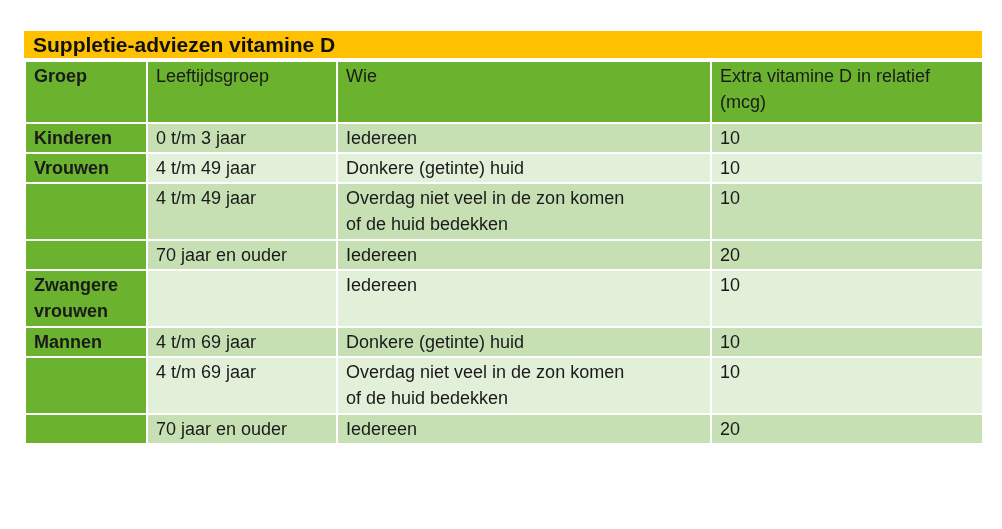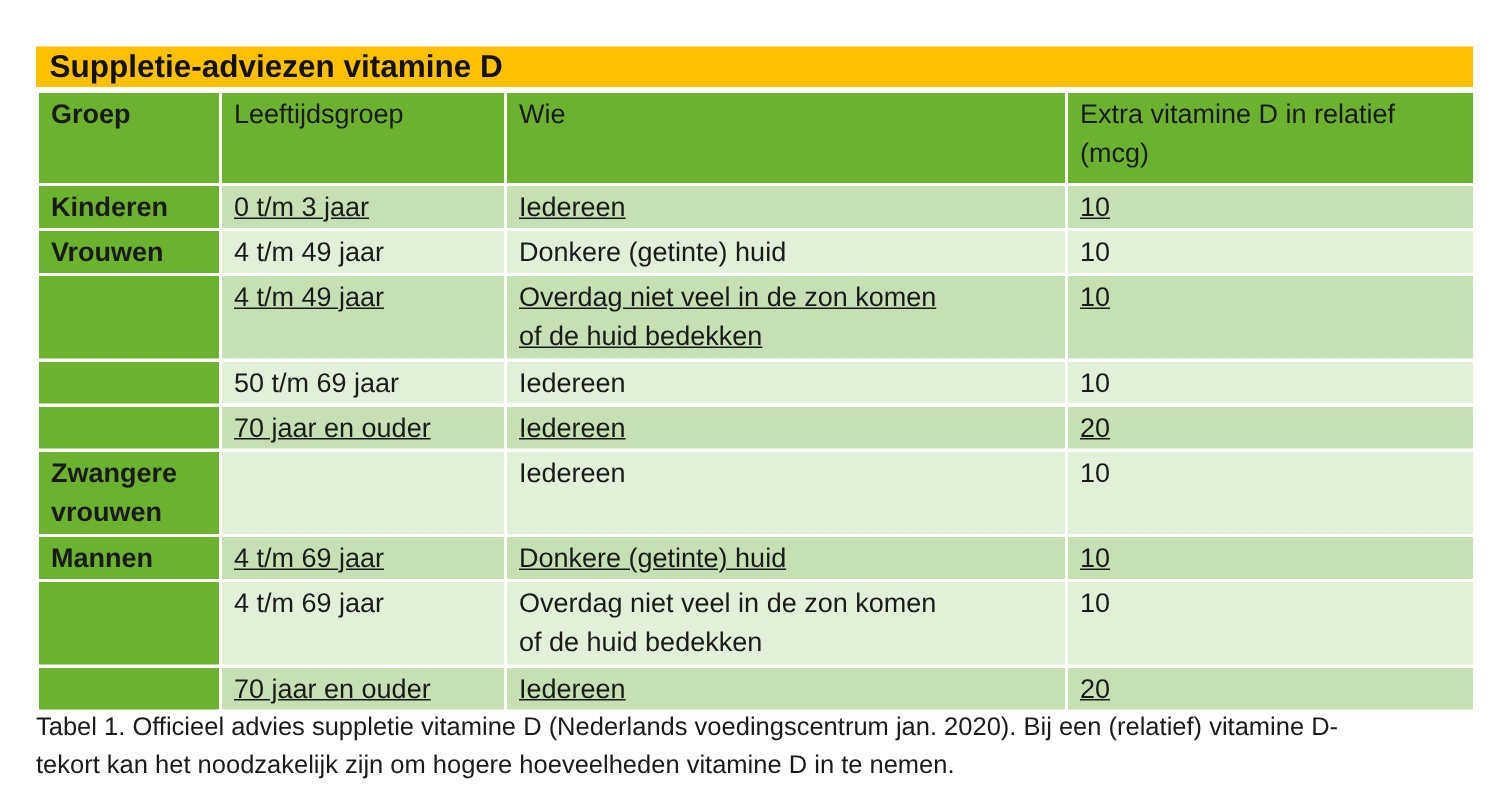--- a/index.html
+++ b/index.html
@@ -48,21 +48,21 @@
     overflow: hidden;
   }
   table.supp tr.hdr th { background: var(--header_green, #6BB32F); height: 58px; font-size: 18px; }
   table.supp tr.hdr th.bold { font-weight: bold; }
   table.supp td.groep {
     background: var(--header_green, #6BB32F);
     font-weight: bold;
   }
   tr.row-n { height: 29px; }
   tr.row-t { height: 57px; }
-  tr.shade-medium td.val { background: var(--row_medium, #C6E0B4); text-decoration: underline; }
+  tr.shade-medium td.val { background: var(--row_medium, #C6E0B4); }
   tr.shade-light  td.val { background: var(--row_light, #E2EFD9); }
   td.wie { white-space: pre-line; }
   td.mcg { padding-left: 14px; }
   .caption {
     position: absolute;
     left: 24px;
     top: 472px;
     width: 975px;
     font-size: 17px;
     line-height: 25px;
@@ -101,26 +101,20 @@
         <td class="val wie">Donkere (getinte) huid</td>
         <td class="val mcg">10</td>
       </tr>
       <tr class="row-t shade-medium">
         <td class="groep"></td>
         <td class="val">4 t/m 49 jaar</td>
         <td class="val wie">Overdag niet veel in de zon komen
 of de huid bedekken</td>
         <td class="val mcg">10</td>
       </tr>
-      <tr class="row-n shade-light">
-        <td class="groep"></td>
-        <td class="val">50 t/m 69 jaar</td>
-        <td class="val wie">Iedereen</td>
-        <td class="val mcg">10</td>
-      </tr>
       <tr class="row-n shade-medium">
         <td class="groep"></td>
         <td class="val">70 jaar en ouder</td>
         <td class="val wie">Iedereen</td>
         <td class="val mcg">20</td>
       </tr>
       <tr class="row-t shade-light">
         <td class="groep">Zwangere vrouwen</td>
         <td class="val"></td>
         <td class="val wie">Iedereen</td>
@@ -141,17 +135,13 @@
       </tr>
       <tr class="row-n shade-medium">
         <td class="groep"></td>
         <td class="val">70 jaar en ouder</td>
         <td class="val wie">Iedereen</td>
         <td class="val mcg">20</td>
       </tr>
     </tbody>
       </table>
   </div>
-  <div class="caption">
-    <div>Tabel 1. Officieel advies suppletie vitamine D (Nederlands voedingscentrum jan. 2020). Bij een (relatief) vitamine D-</div>
-    <div>tekort kan het noodzakelijk zijn om hogere hoeveelheden vitamine D in te nemen.</div>
-  </div>
 </div>
 
 </body></html>

